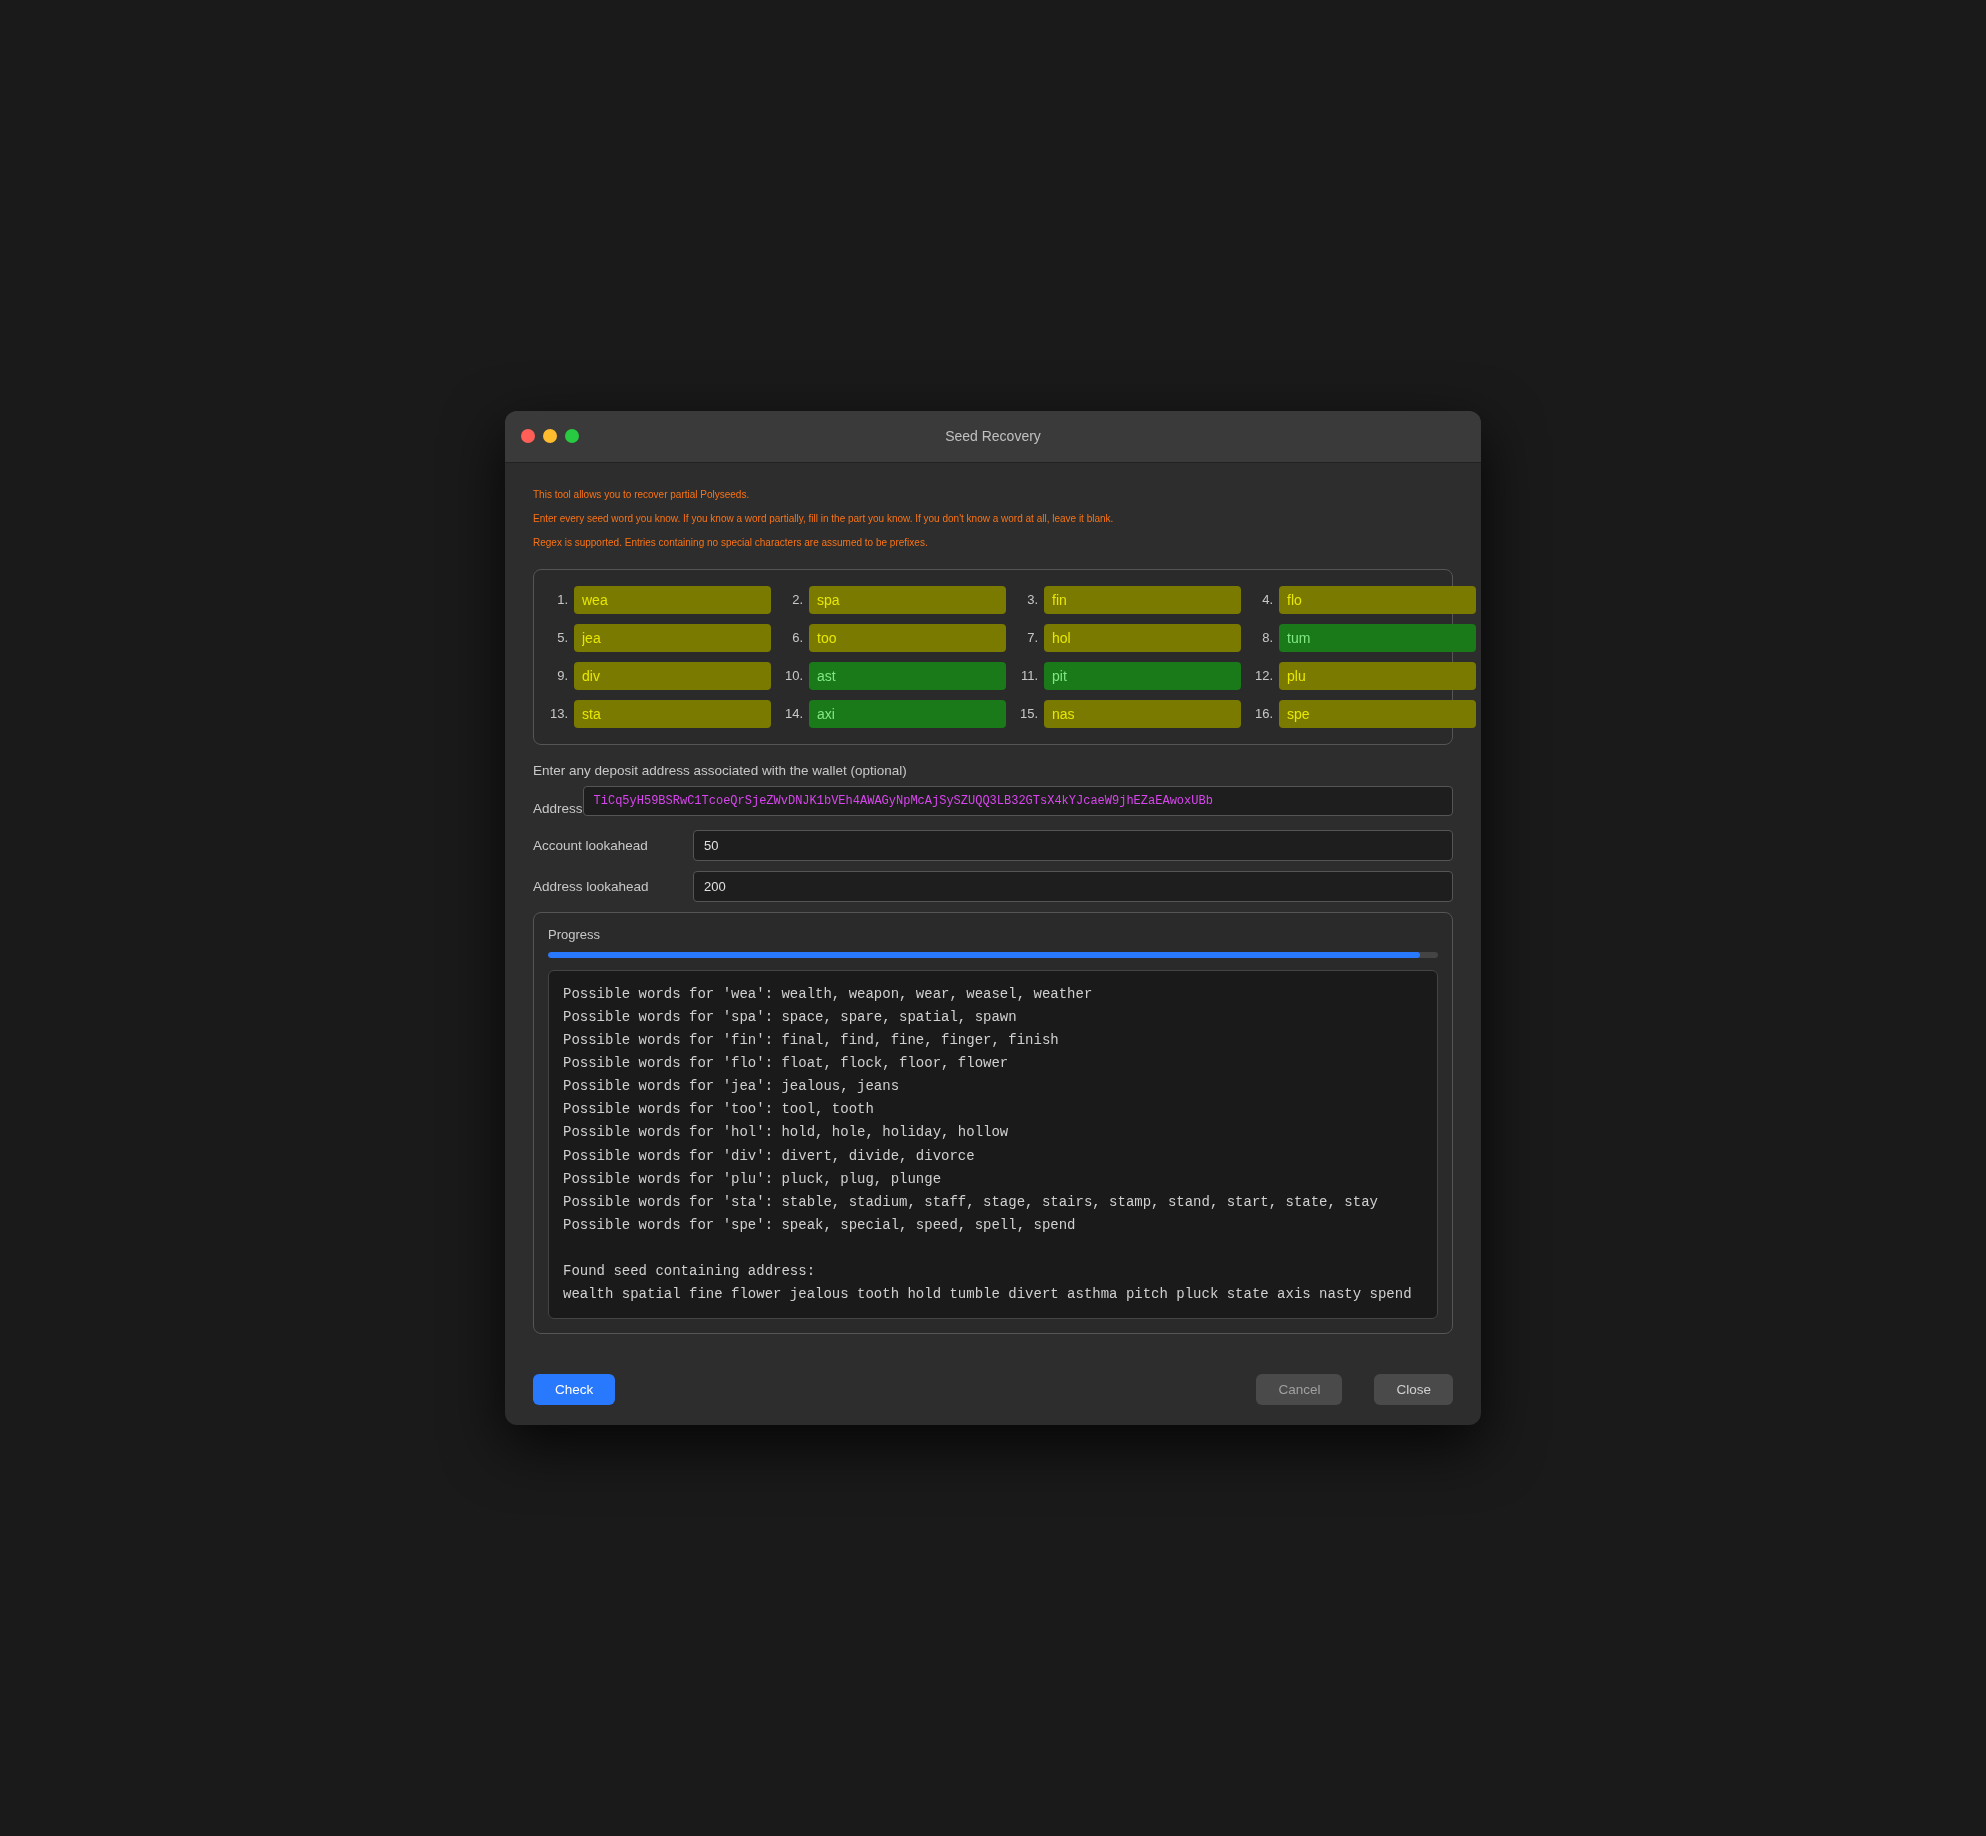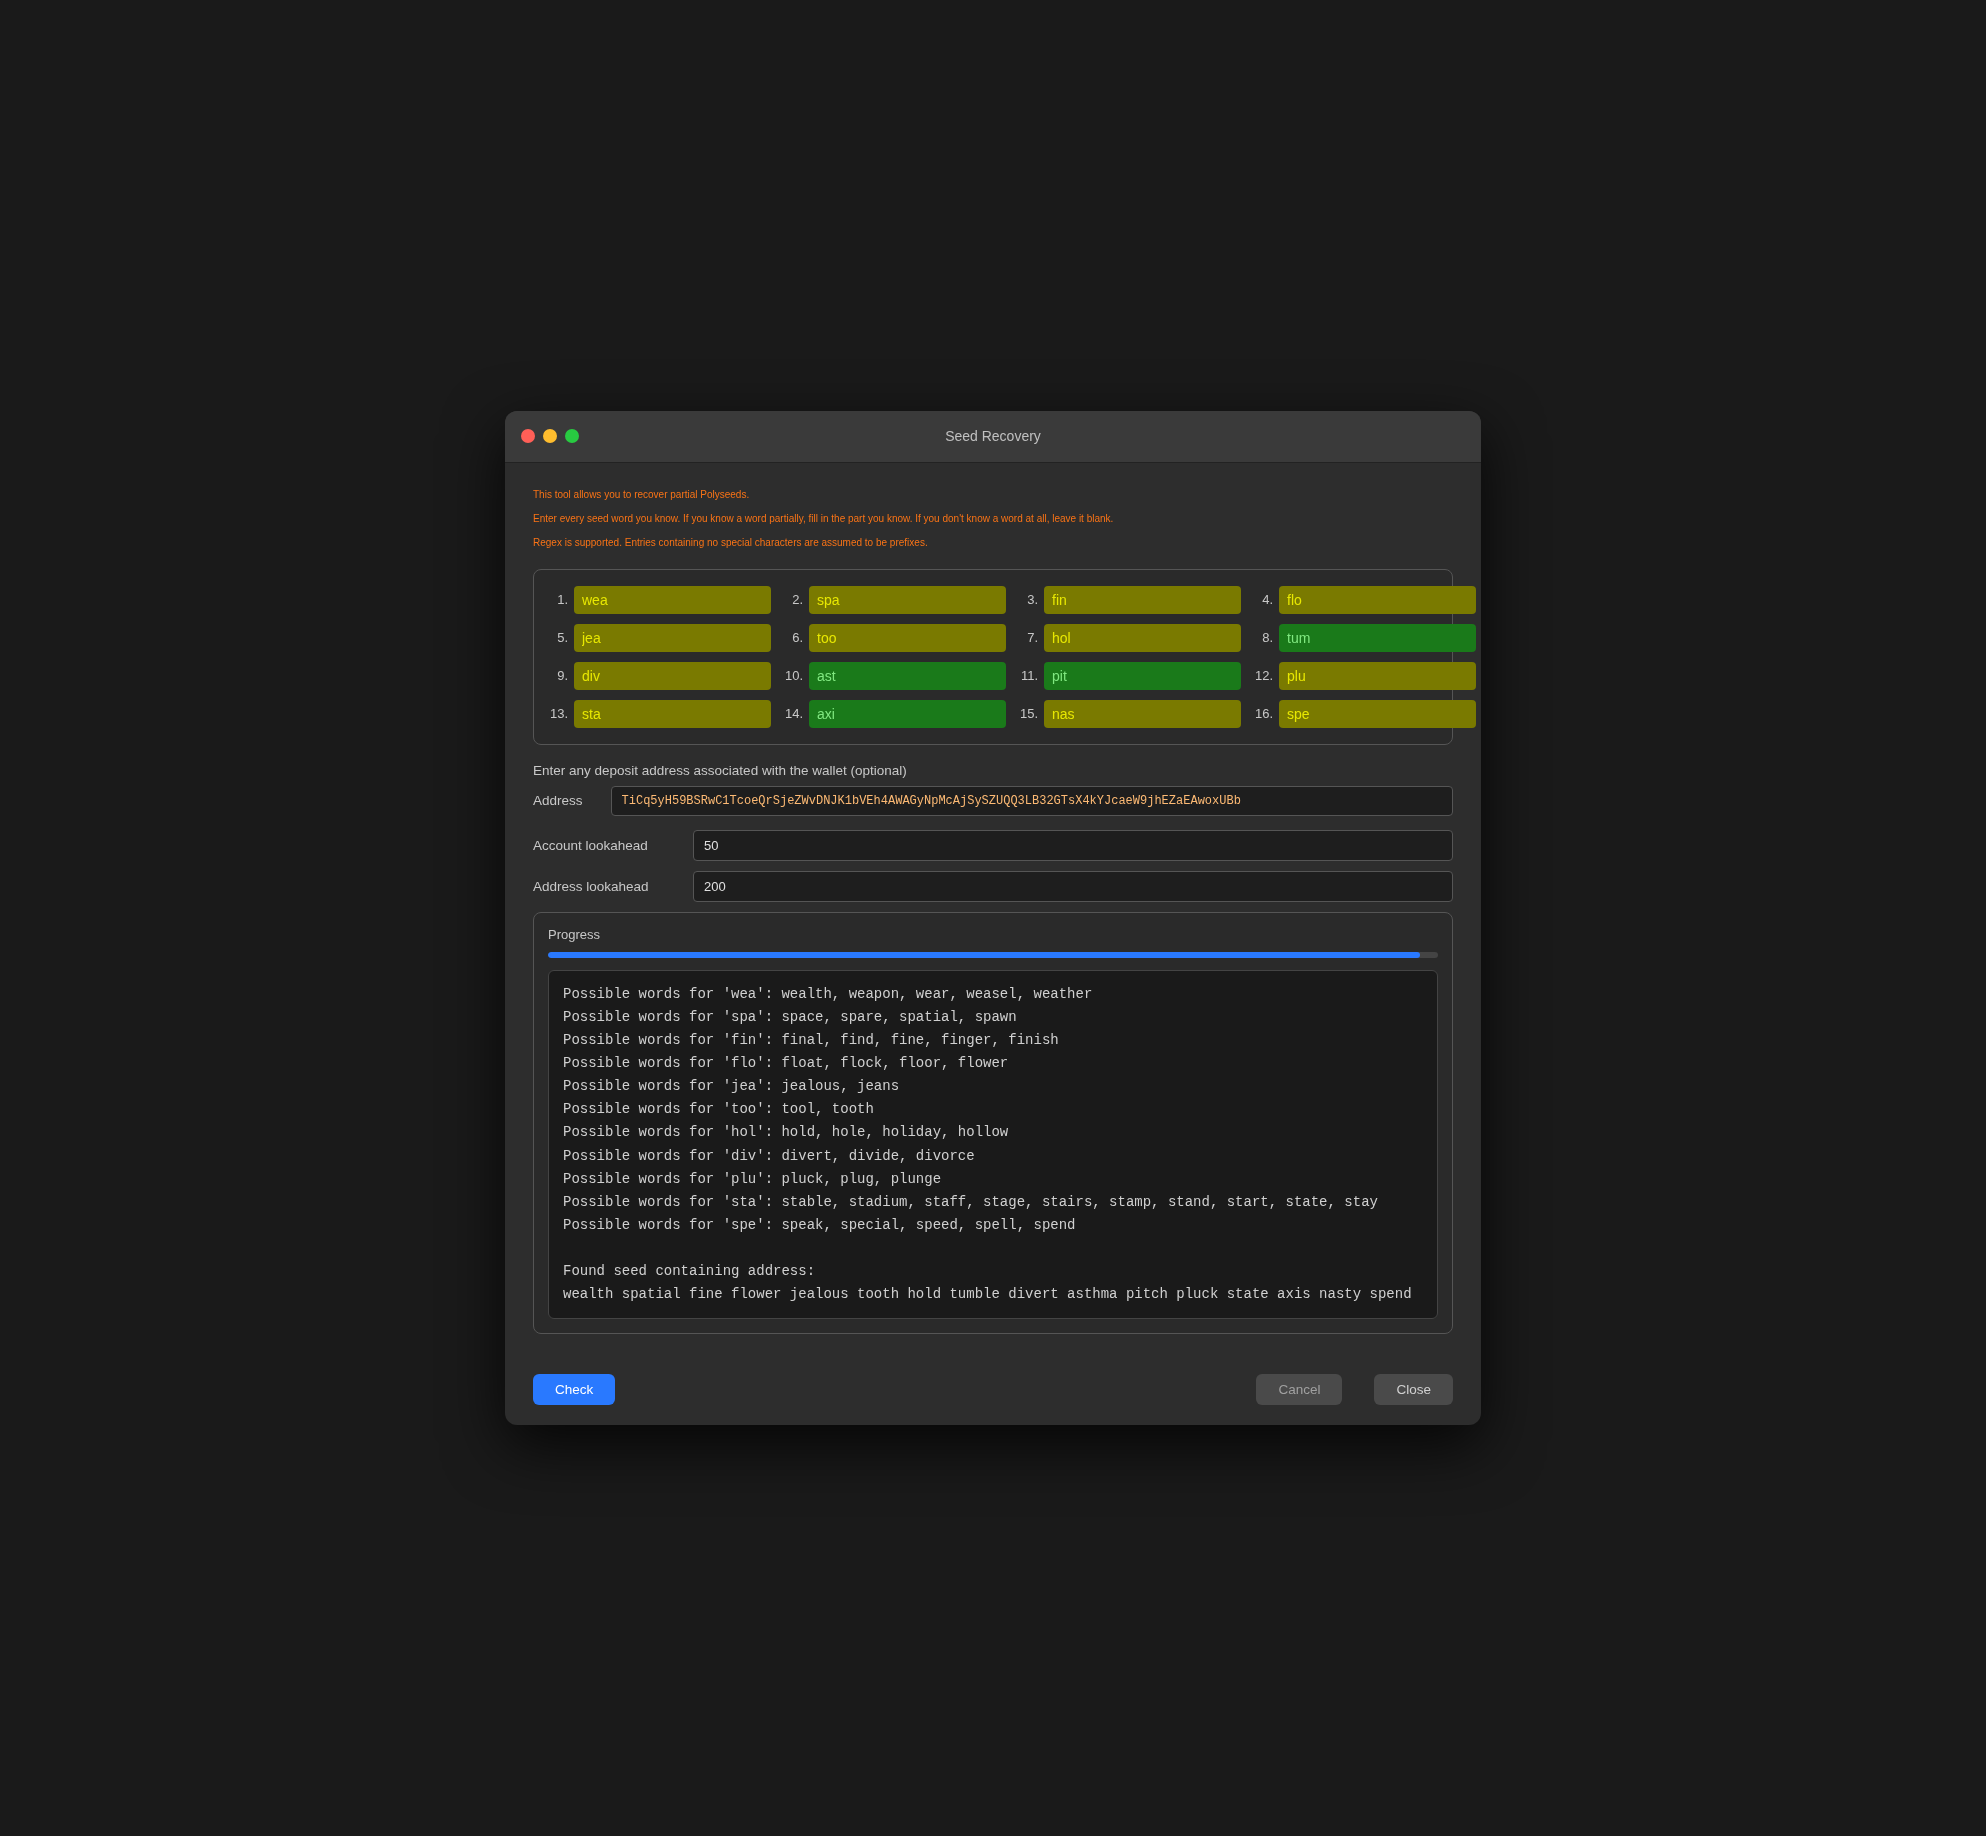--- a/index.html
+++ b/index.html
@@ -95,35 +95,35 @@
     .address-section {
       margin-bottom: 14px;
     }
     .address-label {
       color: #c8c8c8;
       font-size: 13.5px;
       margin-bottom: 8px;
     }
     .address-row {
       display: flex;
-      align-items: center;
-      gap: 28px;
+      align-items: flex-end;
+      gap: 0;
     }
     .address-row-label {
       color: #c8c8c8;
       font-size: 13.5px;
       white-space: nowrap;
     }
     .address-input {
       flex: 1;
       background: #1e1e1e;
       border: 1px solid #555;
       border-radius: 4px;
       padding: 7px 10px;
-      color: #fdba74;
+      color: #d946ef;
       font-size: 12px;
       font-family: 'Courier New', monospace;
       outline: none;
     }
     .lookahead-row {
       display: flex;
       align-items: center;
       gap: 10px;
       margin-bottom: 10px;
     }

